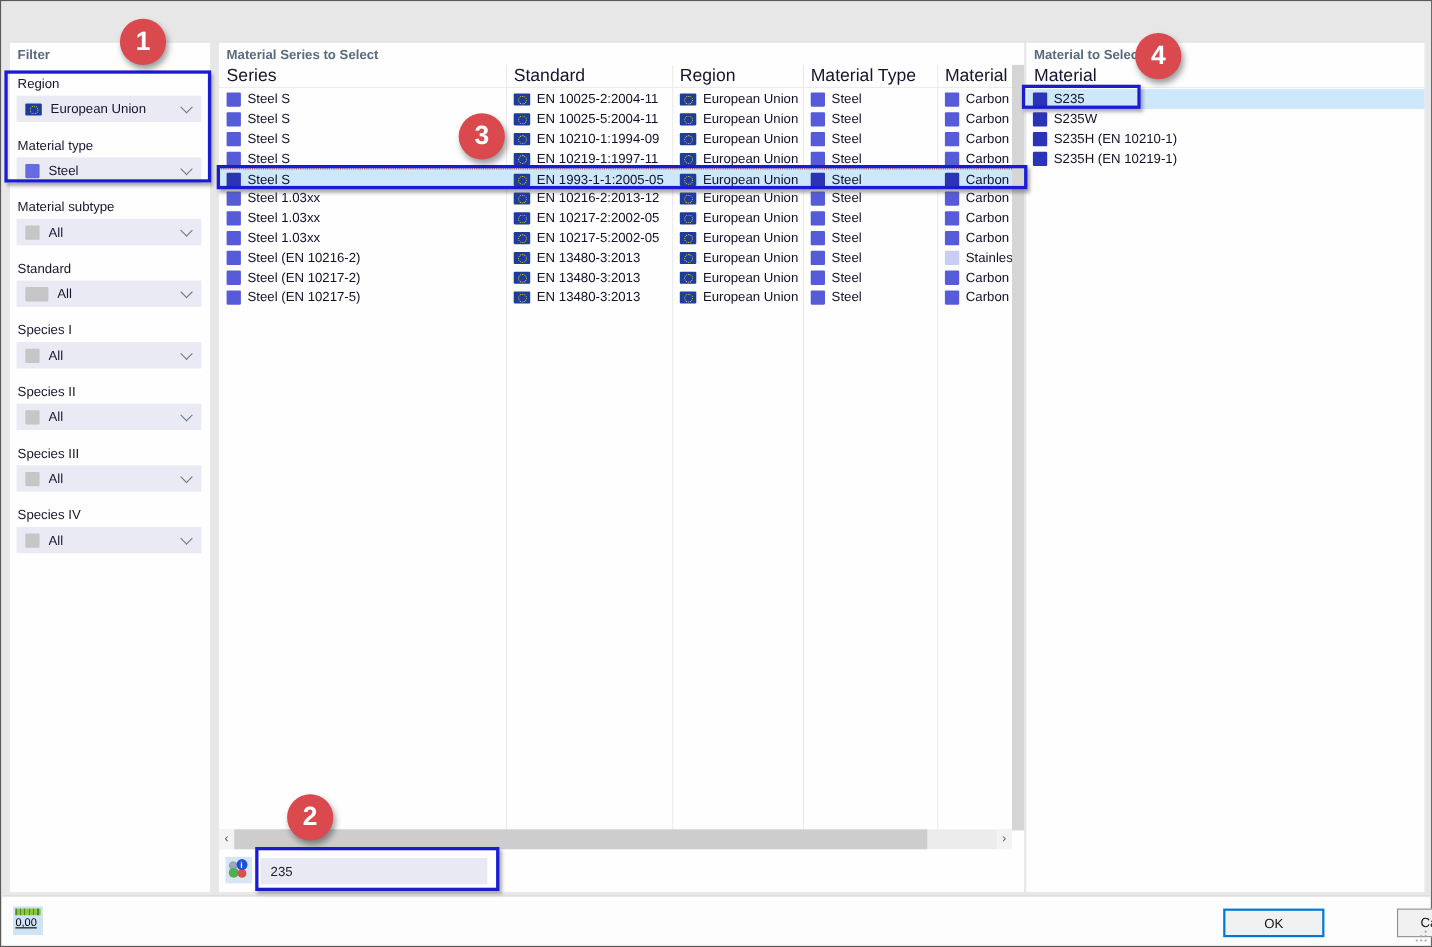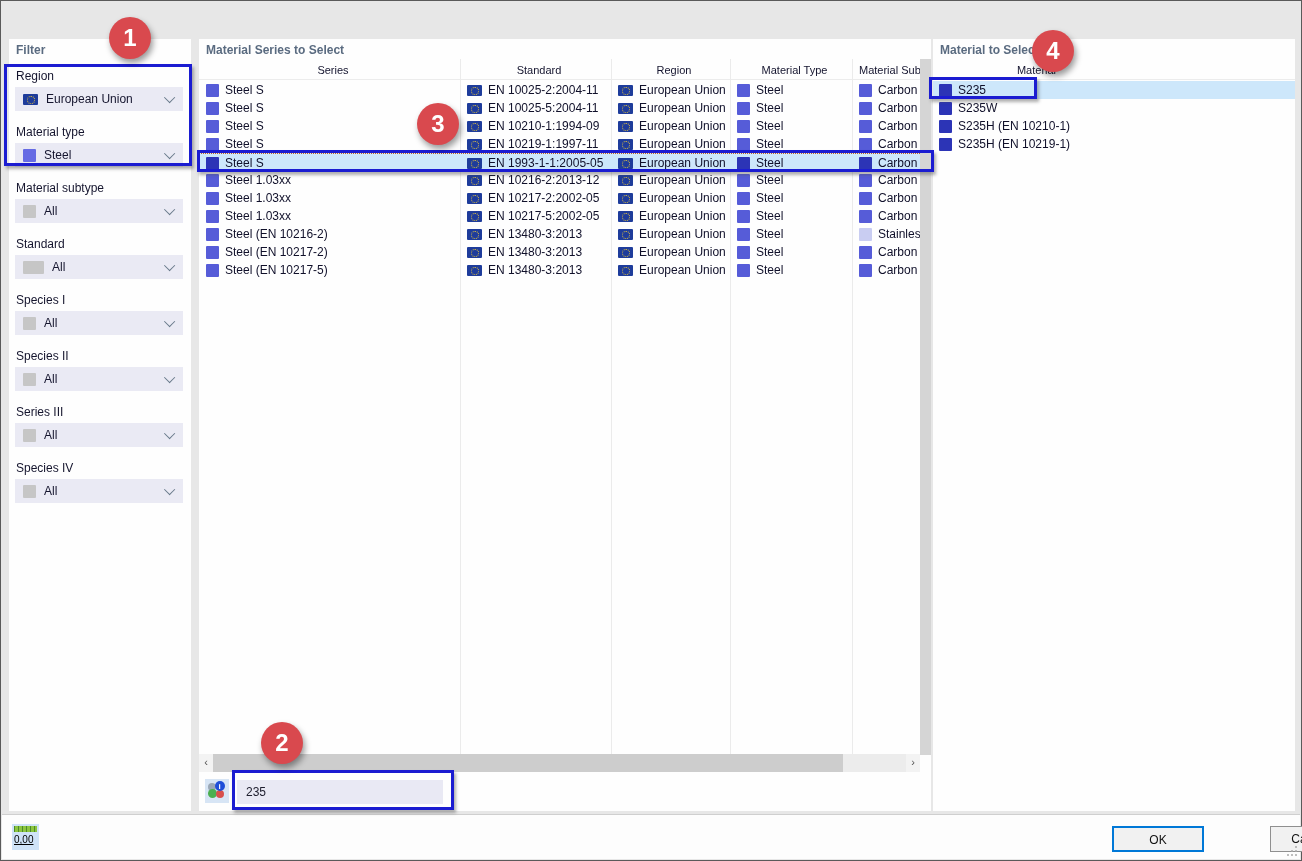--- a/index.html
+++ b/index.html
@@ -31,22 +31,22 @@
   .sq{display:inline-block;width:13px;height:13px;border-radius:1px;flex:0 0 auto;}
   .sq.wide{width:21px;}
   .eu{display:inline-block;position:relative;width:15px;height:11px;background:#1e3c9b;border-radius:1px;flex:0 0 auto;}
   .eu i{position:absolute;left:4px;top:2px;width:6px;height:6px;border:1px dotted #e7c53a;border-radius:50%;}
 
   
   .fbtn{position:absolute;width:24px;height:25px;background:#d7e5f5;display:flex;align-items:center;justify-content:center;box-sizing:border-box;}
   .fbtn.active{border:2px solid #17588f;}
 
   
-  .thead-cell{position:absolute;top:22px;height:18px;line-height:18px;font-size:11px;color:#14142e;
-              white-space:nowrap;overflow:hidden;box-sizing:border-box;padding-left:7px;text-align:center;}
+  .thead-cell{position:absolute;top:22px;height:18px;line-height:18px;font-size:16px;color:#14142e;
+              white-space:nowrap;overflow:hidden;box-sizing:border-box;padding-left:7px;}
   .vline{position:absolute;top:20px;width:1px;height:696px;background:#ebebeb;}
   .hline{position:absolute;left:0;height:1px;background:#ececec;}
   .trow{position:absolute;left:0;height:18px;width:721px;box-sizing:border-box;}
   .trow.sel{background:#cde7fb;border-top:1px dotted #bf5b21;border-bottom:1px dotted #bf5b21;}
   .cell{position:absolute;top:0;height:18px;display:flex;align-items:center;gap:6px;box-sizing:border-box;
         padding-left:7px;overflow:hidden;white-space:nowrap;font-size:12px;color:#10102a;}
   .cell .sq{width:13px;height:13px;}
   .vscroll{position:absolute;left:721px;top:20px;width:11px;height:696px;background:#d5d5d5;}
   .hscroll{position:absolute;left:0;top:715px;width:721px;height:18px;background:#ececec;}
   .hs-arrow{position:absolute;top:0;width:14px;height:18px;line-height:17px;text-align:center;font-size:11px;color:#555;background:#f3f3f3;}
@@ -120,21 +120,21 @@
           <span class="sq" style="background:#c6c6c6"></span>
           <span class="dd-text">All</span>
           <span class="chev"></span>
         </div>
         <div class="fgroup-label" style="top:310px">Species II</div>
         <div class="dropdown" style="top:328px">
           <span class="sq" style="background:#c6c6c6"></span>
           <span class="dd-text">All</span>
           <span class="chev"></span>
         </div>
-        <div class="fgroup-label" style="top:366px">Series III</div>
+        <div class="fgroup-label" style="top:366px">Species III</div>
         <div class="dropdown" style="top:384px">
           <span class="sq" style="background:#c6c6c6"></span>
           <span class="dd-text">All</span>
           <span class="chev"></span>
         </div>
         <div class="fgroup-label" style="top:422px">Species IV</div>
         <div class="dropdown" style="top:440px">
           <span class="sq" style="background:#c6c6c6"></span>
           <span class="dd-text">All</span>
           <span class="chev"></span>

